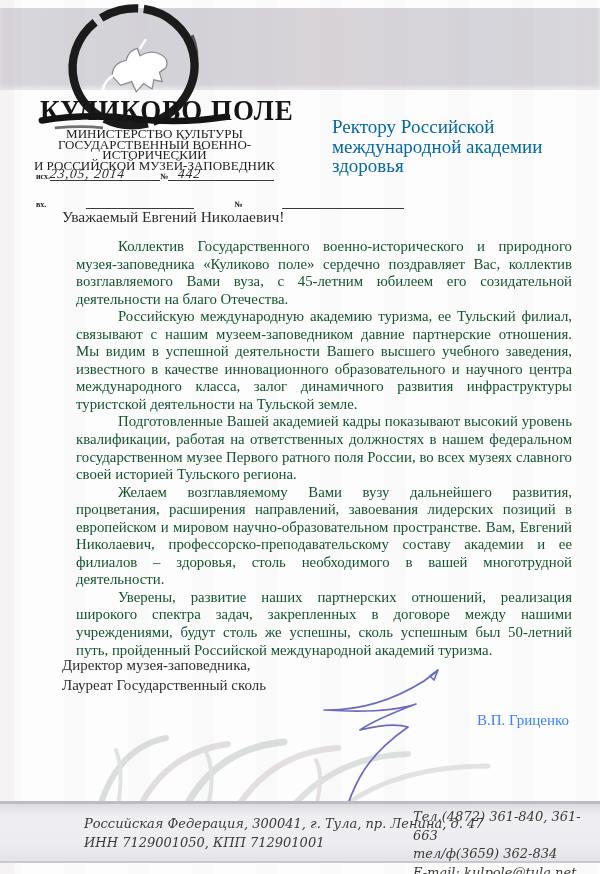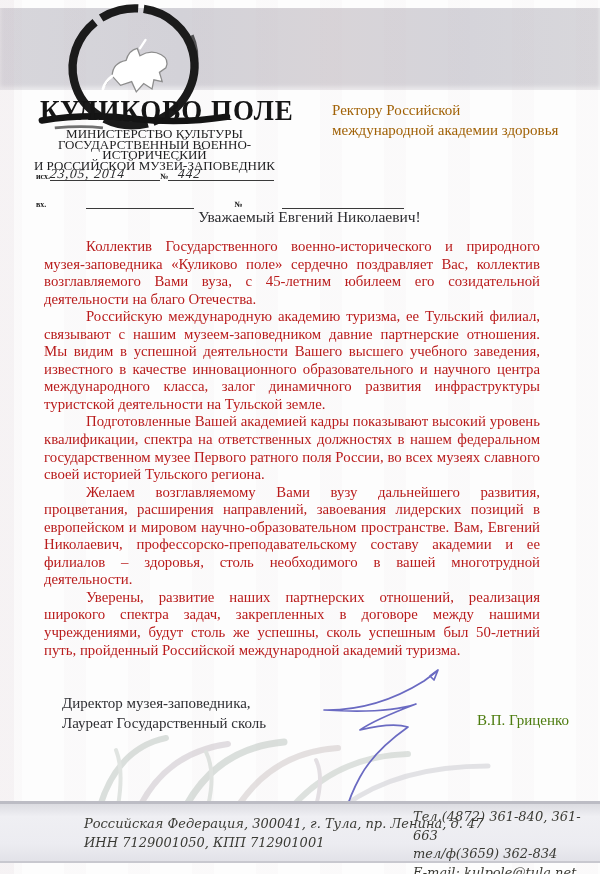--- a/index.html
+++ b/index.html
@@ -34,28 +34,28 @@
     position:absolute;left:12px;top:129px;width:285px;
     text-align:center;font-weight:normal;font-size:13px;line-height:10.6px;color:#1d1d1f;
   }
   .reg-row{position:absolute;left:36px;display:flex;align-items:flex-end;font-size:8px;font-weight:bold;color:#222;}
   .reg-row .line{border-bottom:1.2px solid #3a3a3a;display:inline-block;height:14px;}
   .hw{
     font-style:italic;font-size:13.5px;font-weight:normal;color:#2b2b2e;
     letter-spacing:1px;transform:skewX(-6deg);display:inline-block;white-space:nowrap;
   }
   
-  .recipient{position:absolute;left:332px;top:101px;width:250px;font-size:15px;line-height:19.5px;color:#a16207;}
+  .recipient{position:absolute;left:332px;top:117px;width:250px;font-size:19px;line-height:19.5px;color:#0369a1;}
   
-  .salutation{position:absolute;left:62px;top:208px;width:495px;text-align:center;font-size:15.5px;color:#2e2e32;}
-  .body-text{position:absolute;left:44px;top:238px;width:496px;font-size:14.8px;line-height:17.55px;color:#b91c1c;}
+  .salutation{position:absolute;left:62px;top:208px;width:495px;text-align:left;font-size:15.5px;color:#2e2e32;}
+  .body-text{position:absolute;left:76px;top:238px;width:496px;font-size:14.8px;line-height:17.55px;color:#14532d;}
   .body-text p{margin:0;text-align:justify;text-indent:42px;}
   
-  .sig-title{position:absolute;left:62px;top:693px;font-size:15px;line-height:20px;color:#2f2f33;}
-  .sig-name{position:absolute;left:477px;top:712px;font-size:15px;color:#4d7c0f;white-space:nowrap;}
+  .sig-title{position:absolute;left:62px;top:655px;font-size:15px;line-height:20px;color:#2f2f33;}
+  .sig-name{position:absolute;left:477px;top:712px;font-size:15px;color:#3b82f6;white-space:nowrap;}
   .sig-ink{position:absolute;left:298px;top:664px;width:160px;height:148px;}
   .watermark{position:absolute;left:88px;top:722px;width:410px;height:86px;opacity:.5;}
   
   .footer-band{
     position:absolute;left:0;top:801px;width:600px;height:62px;
     background:linear-gradient(180deg,#dcdce1 0%,#efeff3 22%,#ececf1 70%,#e2e2e8 100%);
     border-top:3px solid #bcbcc4;border-bottom:2px solid #c8c8cf;
     box-sizing:border-box;
   }
   .footer-col{font-style:italic;font-family:"DejaVu Serif","Liberation Serif",serif;color:#3a3a34;}
@@ -111,21 +111,21 @@
   <div class="recipient">
     <div>Ректору Российской</div>
     <div>международной академии здоровья</div>
   </div>
 
   <div class="salutation">Уважаемый Евгений Николаевич!</div>
 
   <div class="body-text">
     <p>Коллектив Государственного военно-исторического и природного музея-заповедника «Куликово поле» сердечно поздравляет Вас, коллектив возглавляемого Вами вуза, с 45-летним юбилеем его созидательной деятельности на благо Отечества.</p>
     <p>Российскую международную академию туризма, ее Тульский филиал, связывают с нашим музеем-заповедником давние партнерские отношения. Мы видим в успешной деятельности Вашего высшего учебного заведения, известного в качестве инновационного образовательного и научного центра международного класса, залог динамичного развития инфраструктуры туристской деятельности на Тульской земле.</p>
-    <p>Подготовленные Вашей академией кадры показывают высокий уровень квалификации, спектра на ответственных должностях в нашем федеральном государственном музее Первого ратного поля России, во всех музеях славного своей историей Тульского региона.</p>
+    <p>Подготовленные Вашей академией кадры показывают высокий уровень квалификации, работая на ответственных должностях в нашем федеральном государственном музее Первого ратного поля России, во всех музеях славного своей историей Тульского региона.</p>
     <p>Желаем возглавляемому Вами вузу дальнейшего развития, процветания, расширения направлений, завоевания лидерских позиций в европейском и мировом научно-образовательном пространстве. Вам, Евгений Николаевич, профессорско-преподавательскому составу академии и ее филиалов – здоровья, столь необходимого в вашей многотрудной деятельности.</p>
     <p>Уверены, развитие наших партнерских отношений, реализация широкого спектра задач, закрепленных в договоре между нашими учреждениями, будут столь же успешны, сколь успешным был 50-летний путь, пройденный Российской международной академий туризма.</p>
   </div>
 
   <svg class="watermark" viewBox="0 0 410 86">
     <g fill="none" stroke-linecap="round">
       <path d="M12,84 Q30,26 78,16" stroke="#b9c2bc" stroke-width="6"></path>
       <path d="M52,84 Q80,30 140,22" stroke="#c7bfc6" stroke-width="6"></path>
       <path d="M98,84 Q130,26 196,20" stroke="#b9c2bc" stroke-width="7"></path>
       <path d="M150,84 Q186,30 250,26" stroke="#cdc4c4" stroke-width="6"></path>

